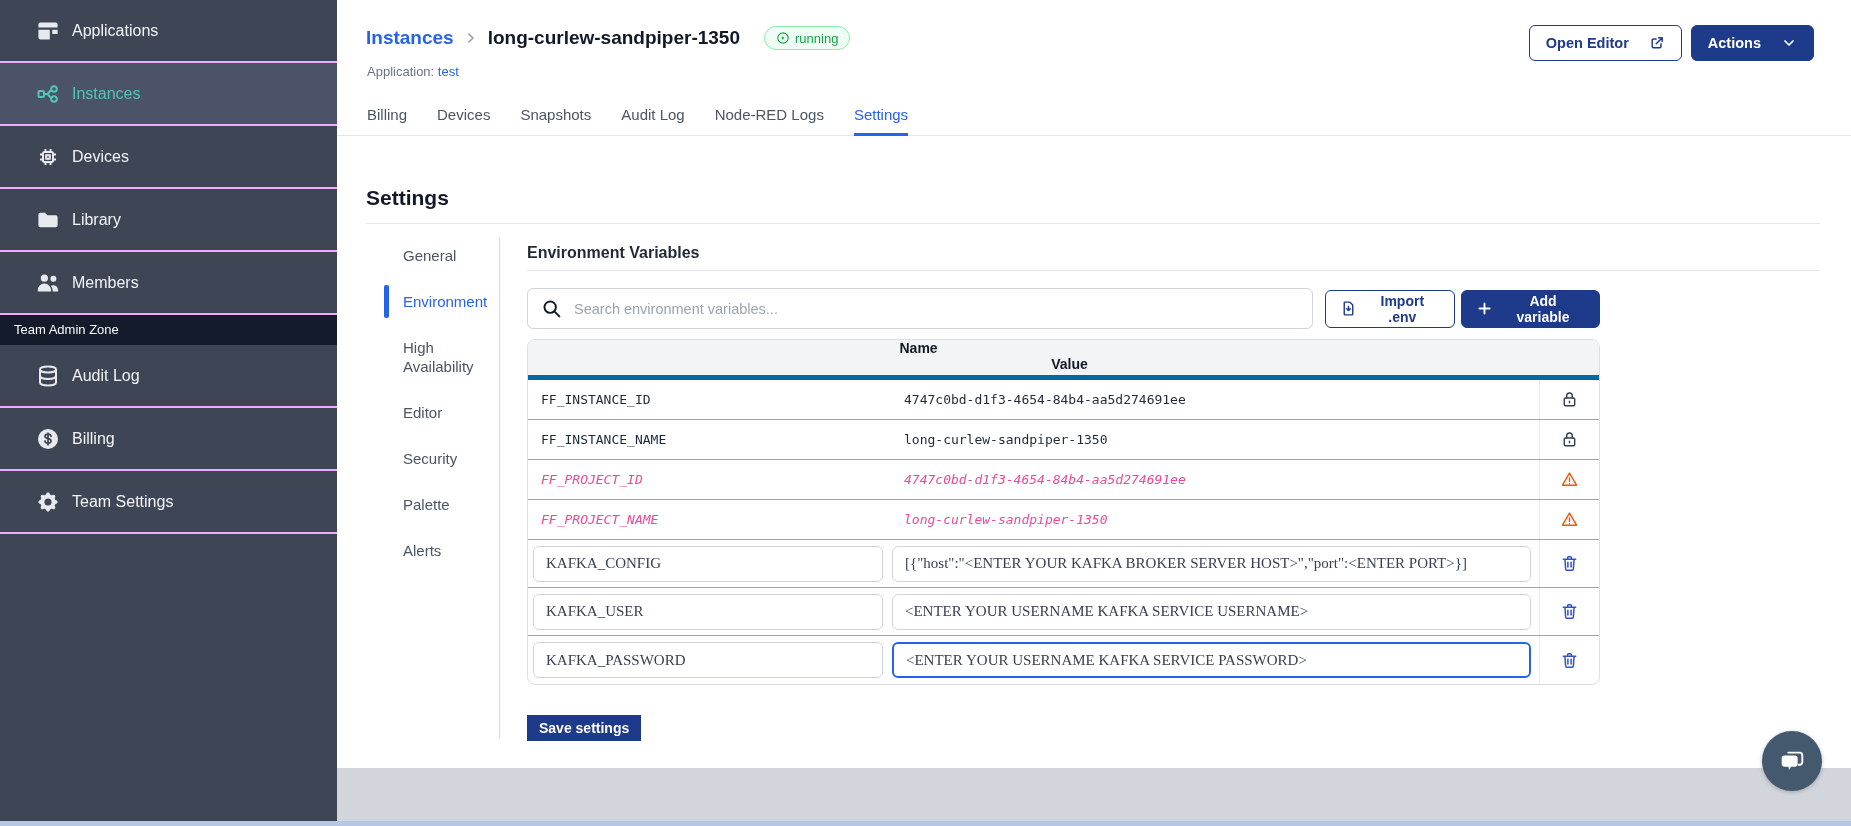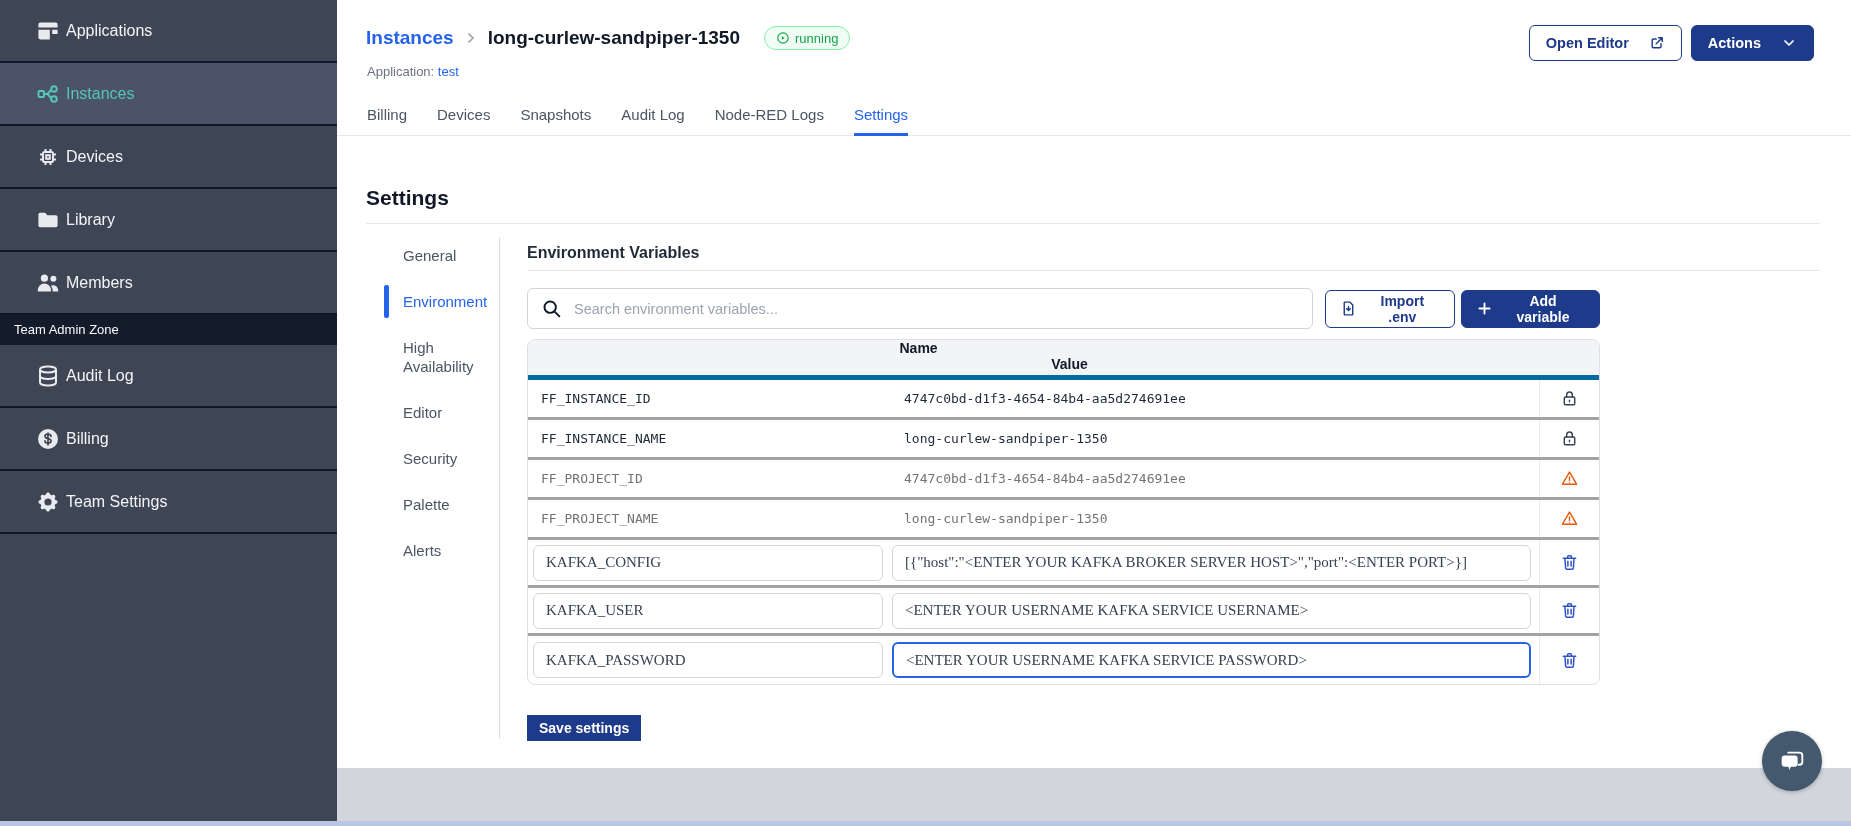--- a/index.html
+++ b/index.html
@@ -5,21 +5,21 @@
   * { box-sizing: border-box; margin: 0; padding: 0; }
   html,body { background:#e5e7eb; }
   .page {
     width:1851px; height:826px; position:relative; overflow:hidden;
     font-family:"Liberation Sans","DejaVu Sans",sans-serif;
     background:#ffffff; display:flex;
   }
 
   
   .sidebar { width:337px; flex:none; background:#3e4656; color:#eef0f3; display:flex; flex-direction:column; position:relative; z-index:2; }
-  .side-item { height:63px; flex:none; display:flex; align-items:center; padding-left:36px; gap:6px; border-bottom:2px solid #0f172a; cursor:pointer; }
+  .side-item { height:63px; flex:none; display:flex; align-items:center; padding-left:36px; gap:12px; border-bottom:2px solid #f0abfc; cursor:pointer; }
   .side-item .si { width:24px; height:24px; flex:none; color:#e8eaee; }
   .side-item .sl { font-size:16px; color:#f3f4f6; }
   .side-item.active { background:#4a5367; }
   .side-item.active .si { color:#56c4b8; }
   .side-item.active .sl { color:#56c4b8; }
   .side-zone { height:30px; flex:none; background:#141b2b; color:#f9fafb; font-size:13px; line-height:30px; padding-left:14px; }
 
   
   .main { position:relative; flex:1; background:#ffffff; }
 
@@ -65,29 +65,29 @@
   .imp { margin-left:12px; background:#fff; border:1.5px solid #1e3a8a; color:#1e3a8a; }
   .add { margin-left:6px; background:#1e3a8a; border:1.5px solid #1e3a8a; color:#fff; }
   .btn-sm svg { width:17px; height:17px; }
 
   
   .envtable { margin-top:10px; width:1073px; border:1px solid #dce0e6; border-radius:8px; background:#fff; overflow:hidden; }
   .thead { display:flex; height:40px; background:#f3f4f6; align-items:center; border-bottom:5px solid #0369a1;flex-direction:column; }
   .th-name { width:364px; padding-left:18px; font-size:14px; font-weight:bold; color:#111827; }
   .th-value { flex:1; padding-left:12px; font-size:14px; font-weight:bold; color:#111827; }
   .th-icon { width:60px; }
-  .trow { display:flex; align-items:center; height:40px; border-bottom:3px solid #a3a3a3; }
+  .trow { display:flex; align-items:center; height:40px; border-bottom:1px solid #a3a3a3; }
   .trow:last-child { border-bottom:none; }
   .trow.kafka { height:48px; }
   .mono { font-family:"DejaVu Sans Mono","Liberation Mono",monospace; font-size:13px; color:#1f2937; }
   .cell-name { width:364px; padding-left:13px; overflow:hidden; white-space:nowrap; }
   .cell-value { flex:1; padding-left:12px; overflow:hidden; white-space:nowrap; }
   .cell-icon { width:60px; align-self:stretch; border-left:1px solid #e9ebee; display:flex; align-items:center; justify-content:center; }
   .cell-icon svg { width:19px; height:19px; }
-  .deprecated .mono { color:#737373; }
+  .deprecated .mono { color:#ec4899; font-style:italic; }
   .lock-ic { color:#374151; }
   .warn-ic { color:#e8590c; }
   .trash-ic { color:#3353c9; cursor:pointer; }
   .kafka .cell-name { padding-left:5px; padding-right:9px; }
   .kafka .cell-value { padding-left:0; padding-right:8px; }
   .env-input { width:100%; height:36px; border:1px solid #d1d5db; border-radius:6px; background:#fff; padding:0 12px; outline:none; font-family:Liberation Serif, serif; font-size:15px; color:#374151; }
   .env-input.focused { border:2px solid #2563eb; }
 
   .save-btn { margin-top:30px; display:inline-flex; align-items:center; height:26px; padding:0 12px; background:#1e3a8a; color:#fff; border:none; border-radius:0; font-size:14px; font-weight:bold; cursor:pointer; font-family:"Liberation Sans","DejaVu Sans",sans-serif; }
 

